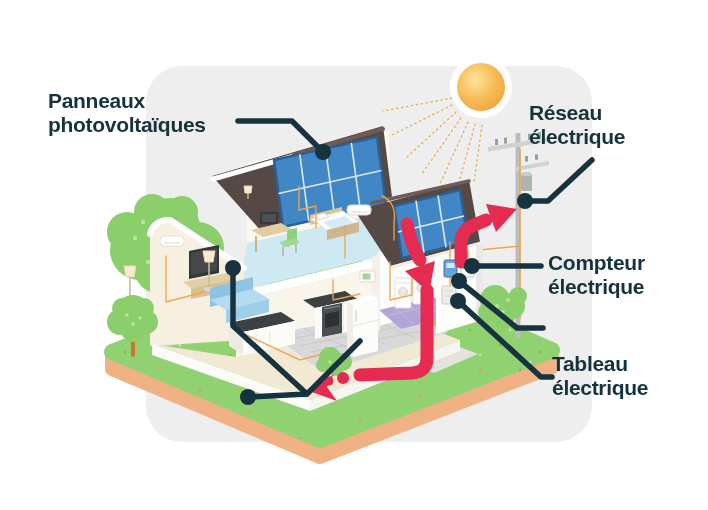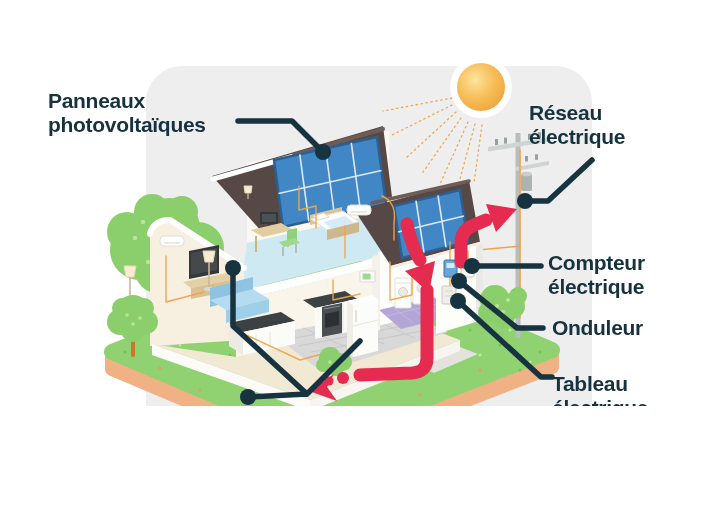--- a/index.html
+++ b/index.html
@@ -1,16 +1,16 @@
 <!DOCTYPE html>
 <html><head>
 <meta charset="utf-8">
 <style>
   html,body{margin:0;padding:0;background:#ffffff;}
-  .canvas{position:relative;width:708px;height:406px;background:#ffffff;overflow:hidden;
+  .canvas{position:relative;width:708px;height:510px;background:#ffffff;overflow:hidden;
           font-family:"Liberation Sans",sans-serif;}
   .scene-svg{position:absolute;left:0;top:0;}
   .label{position:absolute;color:#15323e;font-weight:700;font-size:21px;line-height:1.12;
          letter-spacing:-0.3px;white-space:pre-line;}
 </style>
 </head>
 <body>
 
 <div class="canvas">
 
@@ -400,17 +400,16 @@
     <circle cx="248" cy="397" r="8"></circle>
   </g>
 </svg>
 
 <div class="label" style="left:48px;top:89px;">Panneaux
 photovoltaïques</div>
 <div class="label" style="left:529px;top:101px;">Réseau
 électrique</div>
 <div class="label" style="left:548px;top:251px;">Compteur
 électrique</div>
-<div class="label" style="left:552px;top:316px;">Onduleur</div>
-<div class="label" style="left:552px;top:372px;">Tableau
+<div class="label" style="left:552px;top:352px;">Tableau
 électrique</div>
 
 </div>
 
 </body></html>

